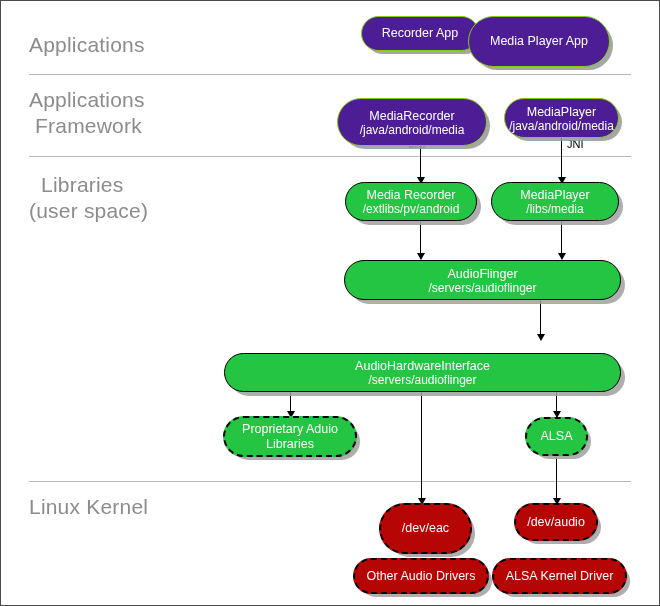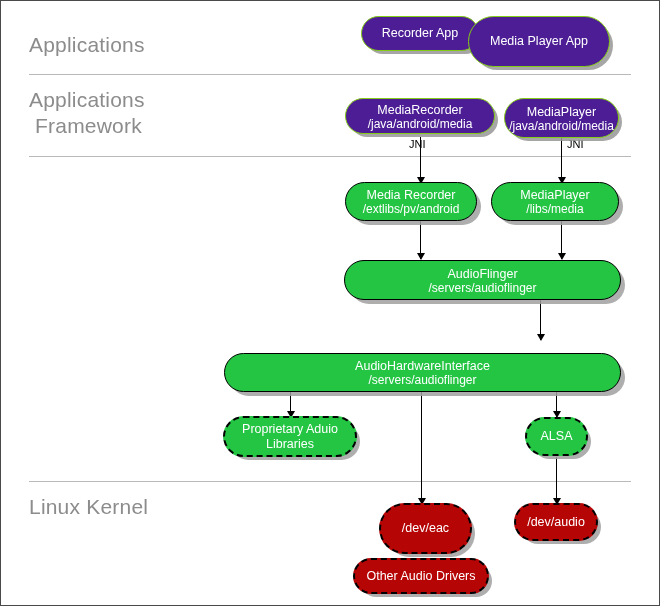--- a/index.html
+++ b/index.html
@@ -102,20 +102,22 @@
 
   <div class="separator" style="top:73px;"></div>
   <div class="separator" style="top:155px;"></div>
   <div class="separator" style="top:480px;"></div>
 
   <div class="layer-label" style="left:28px;top:31px;">Applications</div>
 
   <div class="layer-label" style="left:28px;top:86px;">Applications
  Framework</div>
 
+  <div class="layer-label" style="left:28px;top:171px;">  Libraries
+(user space)</div>
 
   <div class="layer-label" style="left:28px;top:493px;">Linux Kernel</div>
 
   <div class="conn" style="left:419px;top:136px;height:46px;"></div>
   <div class="arrowhead" style="left:416px;top:176px;"></div>
   <div class="conn-label" style="left:408px;top:137px;">JNI</div>
 
   <div class="conn" style="left:560px;top:136px;height:46px;"></div>
   <div class="arrowhead" style="left:557px;top:176px;"></div>
   <div class="conn-label" style="left:566px;top:137px;">JNI</div>
@@ -142,21 +144,21 @@
   <div class="arrowhead" style="left:552px;top:497px;"></div>
 
   <div class="node blue" style="left:360px;top:15px;width:118px;height:35px;">
     <span class="t1">Recorder App</span>
   </div>
 
   <div class="node blue" style="left:467px;top:15px;width:142px;height:51px;">
     <span class="t1">Media Player App</span>
   </div>
 
-  <div class="node blue" style="left:344px;top:97px;width:150px;height:36px;">
+  <div class="node blue" style="left:336px;top:97px;width:150px;height:48px;">
     <span class="t1">MediaRecorder</span>
     <span class="t2">/java/android/media</span>
   </div>
 
   <div class="node blue" style="left:503px;top:97px;width:115px;height:40px;">
     <span class="t1">MediaPlayer</span>
     <span class="t2">/java/android/media</span>
   </div>
 
   <div class="node green" style="left:344px;top:181px;width:132px;height:39px;">
@@ -192,14 +194,17 @@
   </div>
 
   <div class="node red-dashed" style="left:352px;top:557px;width:136px;height:36px;">
     <span class="t1">Other Audio Drivers</span>
   </div>
 
   <div class="node red-dashed" style="left:513px;top:502px;width:84px;height:38px;">
     <span class="t1">/dev/audio</span>
   </div>
 
+  <div class="node red-dashed" style="left:491px;top:557px;width:135px;height:36px;">
+    <span class="t1">ALSA Kernel Driver</span>
+  </div>
 
 </div>
 
 </body></html>

